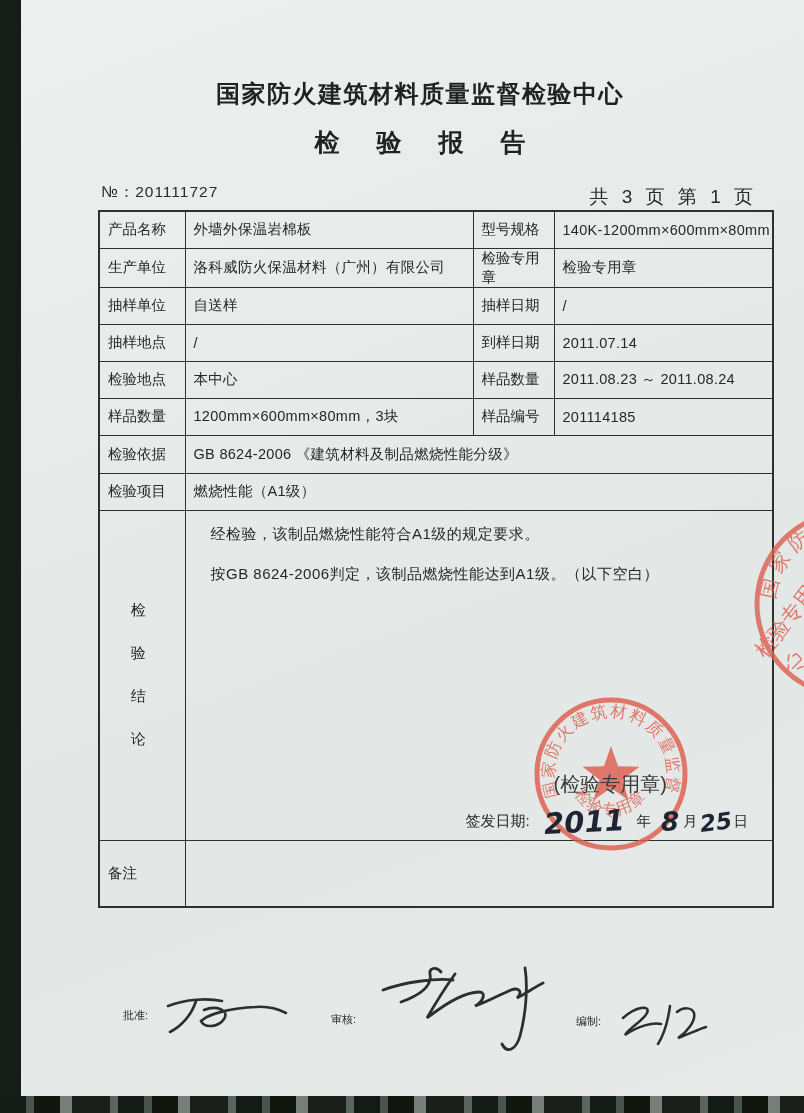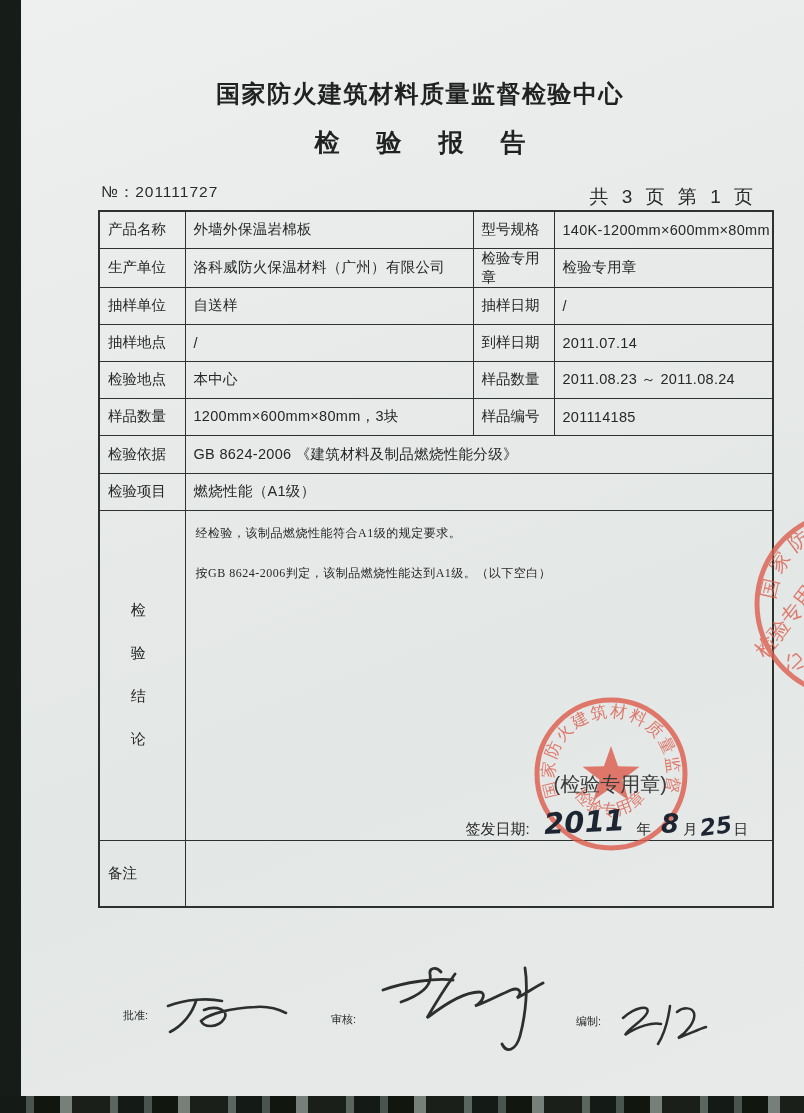--- a/index.html
+++ b/index.html
@@ -33,26 +33,26 @@
     position:absolute;left:77px;top:210px;width:674px;
     border-collapse:collapse;table-layout:fixed;
     font-size:14.5px;color:#262826;
     border:2px solid #2e322f;
   }
   table.report td{border:1px solid #2e322f;padding:0 0 0 8px;vertical-align:middle;}
   td.lab{padding-left:7px;}
   td.val{padding-left:9px;letter-spacing:.3px;}
   .vlabel{display:flex;flex-direction:column;align-items:center;justify-content:center;gap:24px;height:100%;font-size:15px;padding-right:8px;}
   td.concl{position:relative;padding:0;}
-  .concl-line{position:absolute;left:10px;font-size:12px;letter-spacing:.5px;white-space:nowrap;font-family:Liberation Serif, serif;}
+  .concl-line{position:absolute;left:25px;font-size:15px;letter-spacing:.5px;white-space:nowrap;}
   .concl-line.l1{top:14px;}
   .concl-line.l2{top:54px;}
   .seal-svg{position:absolute;left:332px;top:170px;opacity:.82;z-index:2;}
   .seal-caption{position:absolute;left:368px;top:260px;font-size:20px;color:#3b3b3b;z-index:4;white-space:nowrap;}
-  .issue-line{position:absolute;left:280px;top:294px;display:flex;align-items:flex-end;z-index:5;font-size:15px;white-space:nowrap;}
+  .issue-line{position:absolute;left:280px;top:294px;display:flex;align-items:center;z-index:5;font-size:15px;white-space:nowrap;}
   .hw{font-family:"DejaVu Sans",sans-serif;font-style:italic;color:#1d2532;font-weight:bold;}
   .hw-year{font-size:29px;transform:rotate(-3deg);margin:0 10px 0 14px;}
   .hw-month{font-size:26px;margin:0 2px 0 8px;}
   .hw-day{font-size:23px;transform:rotate(-7deg);margin:0 -1px 0 1px;}
   .unit{font-size:14.5px;margin:0 2px;}
   .edge-seal{position:absolute;left:728px;top:497px;opacity:.8;z-index:3;}
   .footer-label{position:absolute;font-size:11px;color:#2a2a2a;}
   .lbl-approve{left:102px;top:1008px;}
   .lbl-review{left:310px;top:1012px;}
   .lbl-prepare{left:555px;top:1014px;}

